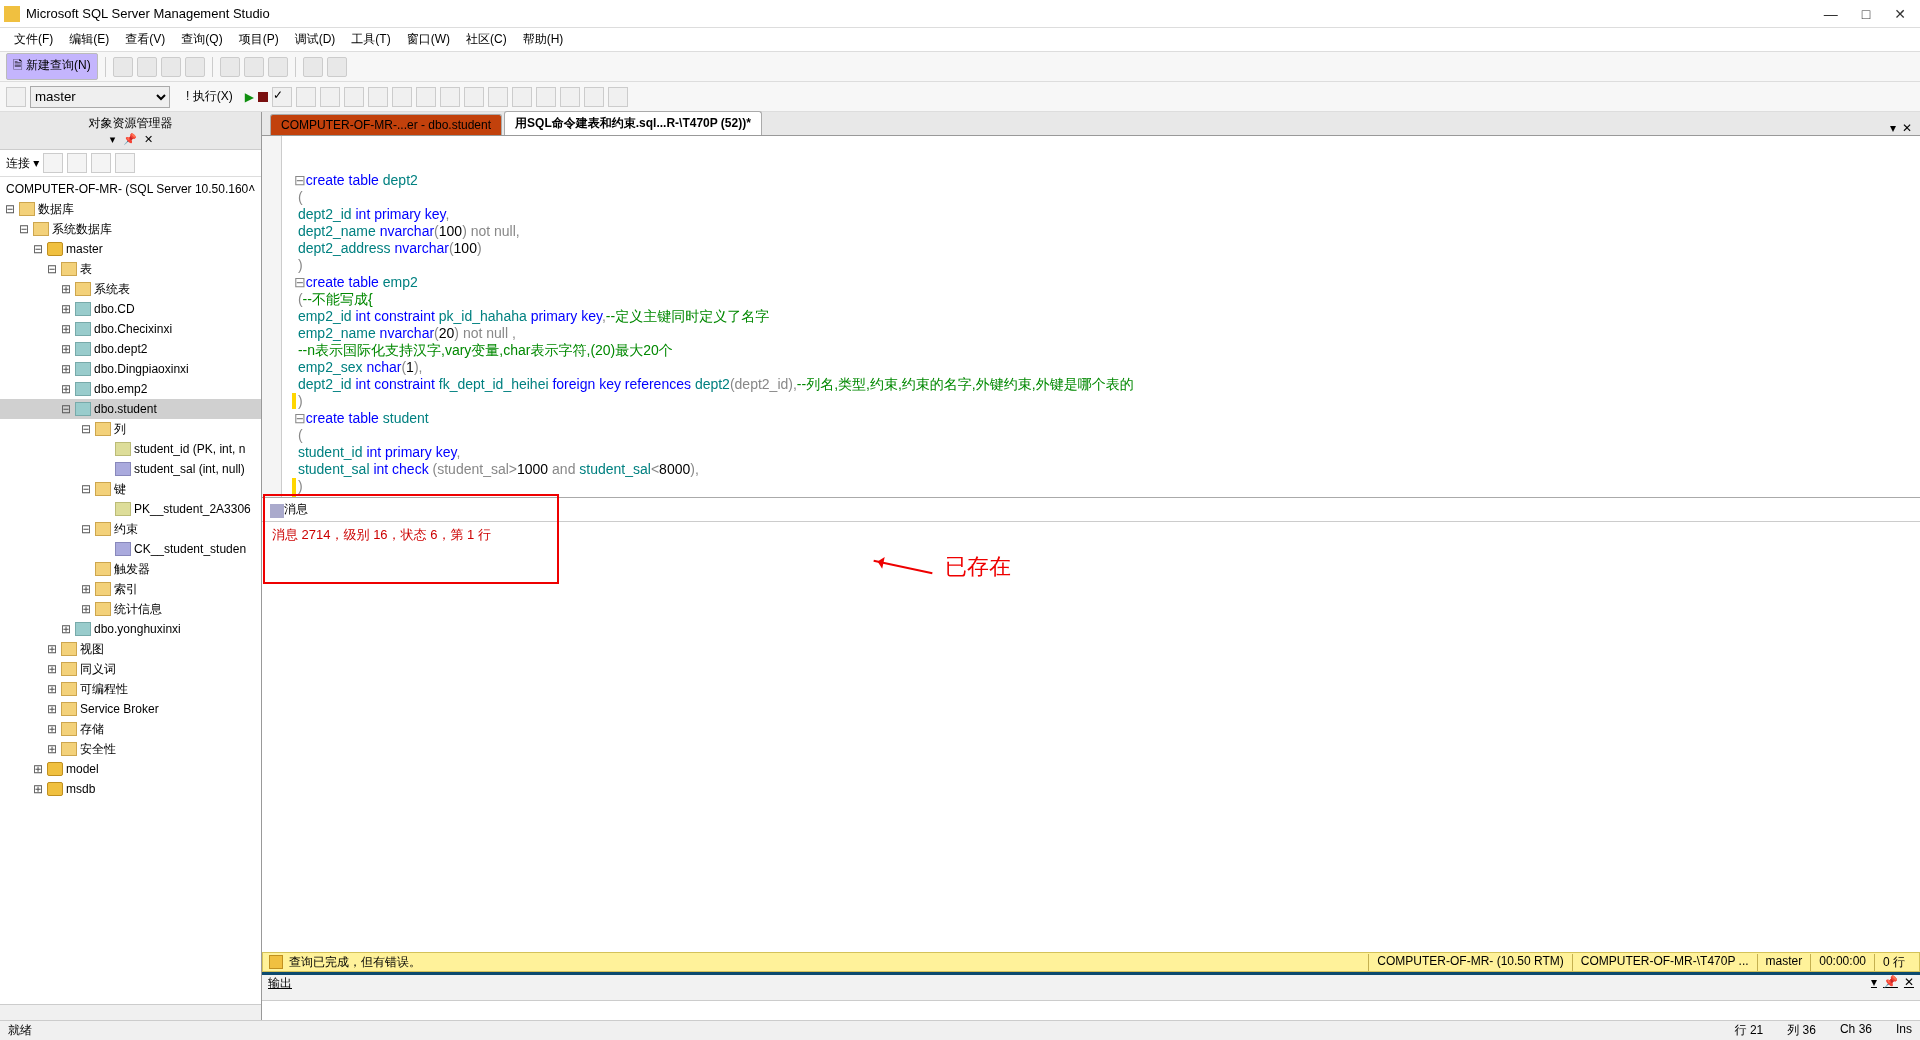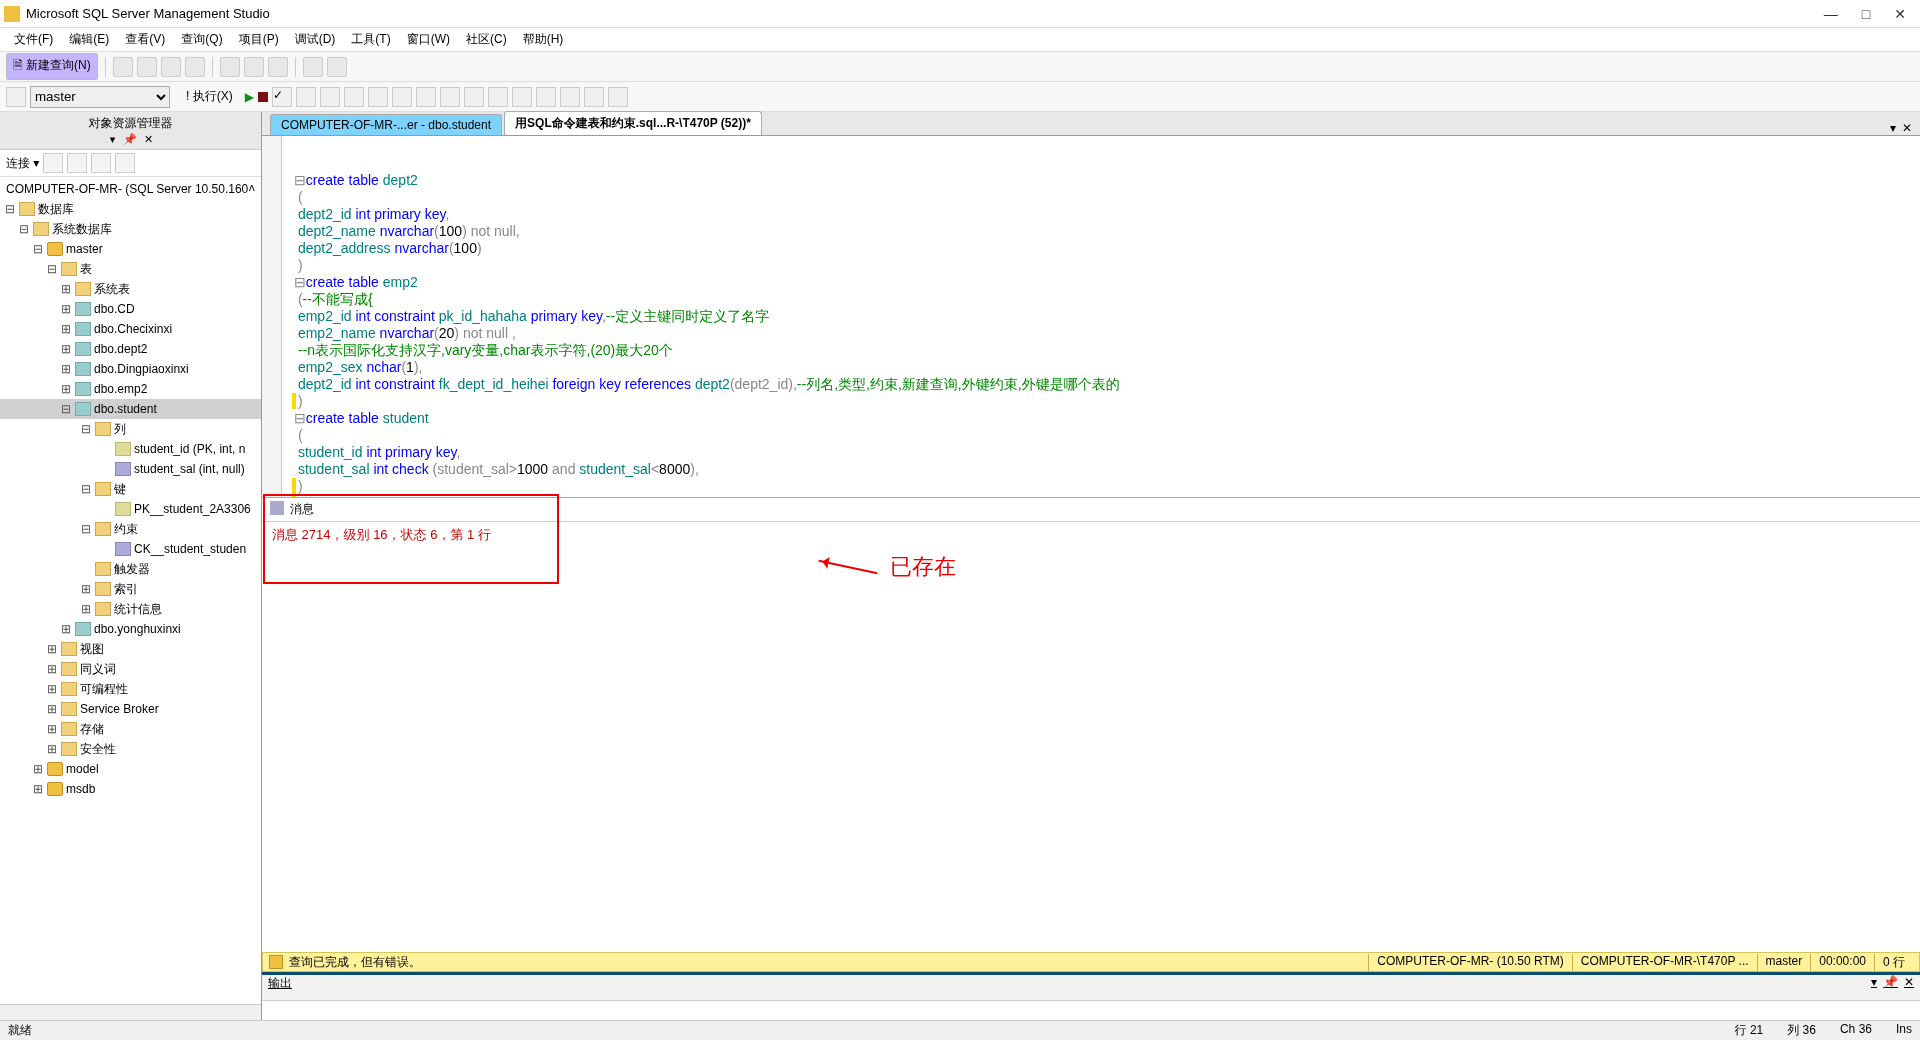--- a/index.html
+++ b/index.html
@@ -31,34 +31,34 @@
 .tree-row .ico { width: 16px; height: 14px; margin: 0 3px; }
 .ico.folder { background: #f3d17a; border: 1px solid #cda64e; }
 .ico.db { background: #f0c040; border-radius: 2px; border: 1px solid #c09020; }
 .ico.table { background: #9cc; border: 1px solid #7aa; }
 .ico.col { background: #aad; border: 1px solid #88b; }
 .ico.key { background: #dd9; border: 1px solid #bb7; }
 .tree-row.sel { background: #d0d0d0; }
 .tree .sv { padding-left: 6px; font-weight: normal; }
 .right-panel { flex: 1; display: flex; flex-direction: column; position: relative; }
 .tabs { height: 24px; display: flex; align-items: flex-end; background: #e8e8e8; border-bottom: 1px solid #999; padding-left: 8px; }
-.tab { padding: 3px 10px; background: #7dd3fc; border: 1px solid #aaa; border-bottom: none; margin-right: 2px; font-size: 12px; border-radius: 3px 3px 0 0; }
+.tab { padding: 3px 10px; background: #c2410c; border: 1px solid #aaa; border-bottom: none; margin-right: 2px; font-size: 12px; border-radius: 3px 3px 0 0; }
 .tab.active { background: #fff; font-weight: bold; }
 .tabs .close { margin-left: auto; padding: 0 8px; display: flex; gap: 6px; }
 .editor { flex: 0 0 362px; overflow: auto; font-family: Consolas, "Courier New", monospace; font-size: 14px; line-height: 17px; padding: 2px 8px; white-space: pre; border-bottom: 1px solid #aaa; position: relative; }
 .editor .gutter { position: absolute; left: 0; top: 0; height: 100%; width: 20px; border-right: 1px solid #ccc; background: #f4f4f4; }
 .editor .code { margin-left: 24px; }
 .kw { color: #0000ff; } .cm { color: #008800; } .gr { color: #888; } .nm { color: #008080; }
 .hl-yellow { border-left: 4px solid #ffd600; margin-left: -6px; padding-left: 2px; }
 .results { flex: 1; display: flex; flex-direction: column; position: relative; }
-.msg-tab { padding: 3px 8px; display: flex; align-items: flex-start; gap: 6px; border-bottom: 1px solid #ccc; }
+.msg-tab { padding: 3px 8px; display: flex; align-items: flex-end; border-bottom: 1px solid #ccc; }
 .msg-tab .ico-msg { width: 14px; height: 14px; background: #aac; }
 .msg-body { flex: 1; padding: 4px 10px; font-family: "Microsoft YaHei", SimSun; font-size: 13px; color: #cc0000; position: relative; }
 .red-box { position: absolute; left: 1px; top: -28px; width: 296px; height: 90px; border: 2px solid #e00; pointer-events: none; }
-.annotation { position: absolute; left: 556px; top: 30px; display: flex; align-items: center; color: #e00; font-size: 22px; pointer-events: none; }
+.annotation { position: absolute; left: 611px; top: 30px; display: flex; align-items: center; color: #e00; font-size: 22px; pointer-events: none; }
 .annotation .arrow { width: 60px; height: 2px; background: #e00; position: relative; margin-right: 12px; transform: rotate(12deg); }
 .annotation .arrow::before { content: ""; position: absolute; left: -2px; top: -5px; border: 6px solid transparent; border-right-color: #e00; }
 .status-query { height: 20px; background: #fff29a; border: 1px solid #d4c25a; display: flex; align-items: center; padding: 0 6px; font-size: 12px; }
 .status-query .warn { width: 14px; height: 14px; background: #f0c040; margin-right: 6px; border: 1px solid #c09020; }
 .status-query .right { margin-left: auto; display: flex; }
 .status-query .cell { border-left: 1px solid #c4b050; padding: 0 8px; }
 .output-panel { height: 28px; border-top: 3px solid #0c4a6e; background: #f2f2f2; display: flex; padding: 0 6px; font-size: 12px; text-decoration: underline; }
 .output-panel .tbtns { margin-left: auto; display: flex; gap: 6px; }
 .status-bar { height: 20px; background: #f0f0f0; border-top: 1px solid #ccc; display: flex; align-items: center; padding: 0 8px; font-size: 12px; }
 .status-bar .right { margin-left: auto; display: flex; gap: 24px; }
@@ -322,21 +322,21 @@
  <span class="nm">dept2_id</span> <span class="kw">int</span> <span class="kw">primary</span> <span class="kw">key</span><span class="gr">,</span>
  <span class="nm">dept2_name</span> <span class="kw">nvarchar</span><span class="gr">(</span><span>100</span><span class="gr">)</span> <span class="gr">not</span> <span class="gr">null</span><span class="gr">,</span>
  <span class="nm">dept2_address</span> <span class="kw">nvarchar</span><span class="gr">(</span><span>100</span><span class="gr">)</span>
  <span class="gr">)</span>
 <span class="gr">⊟</span><span class="kw">create</span> <span class="kw">table</span> <span class="nm">emp2</span>
  <span class="gr">(</span><span class="cm">--不能写成{</span>
  <span class="nm">emp2_id</span> <span class="kw">int</span> <span class="kw">constraint</span> <span class="nm">pk_id_hahaha</span> <span class="kw">primary</span> <span class="kw">key</span><span class="gr">,</span><span class="cm">--定义主键同时定义了名字</span>
  <span class="nm">emp2_name</span> <span class="kw">nvarchar</span><span class="gr">(</span><span>20</span><span class="gr">)</span> <span class="gr">not</span> <span class="gr">null</span><span class="gr"> ,</span>
  <span class="cm">--n</span><span class="cm">表示国际化支持汉字,</span><span class="cm">vary</span><span class="cm">变量,</span><span class="cm">char</span><span class="cm">表示字符,</span><span class="cm">(20)</span><span class="cm">最大</span><span class="cm">20</span><span class="cm">个</span>
  <span class="nm">emp2_sex</span> <span class="kw">nchar</span><span class="gr">(</span><span>1</span><span class="gr">),</span>
- <span class="nm">dept2_id</span> <span class="kw">int</span> <span class="kw">constraint</span> <span class="nm">fk_dept_id_heihei</span> <span class="kw">foreign</span> <span class="kw">key</span> <span class="kw">references</span> <span class="nm">dept2</span><span class="gr">(dept2_id)</span><span class="gr">,</span><span class="cm">--列名,类型,约束,新建查询,外键约束,外键是哪个表的</span>
+ <span class="nm">dept2_id</span> <span class="kw">int</span> <span class="kw">constraint</span> <span class="nm">fk_dept_id_heihei</span> <span class="kw">foreign</span> <span class="kw">key</span> <span class="kw">references</span> <span class="nm">dept2</span><span class="gr">(dept2_id)</span><span class="gr">,</span><span class="cm">--列名,类型,约束,约束的名字,外键约束,外键是哪个表的</span>
  <span class="gr hl-yellow">)</span>
 <span class="gr">⊟</span><span class="kw">create</span> <span class="kw">table</span> <span class="nm">student</span>
  <span class="gr">(</span>
  <span class="nm">student_id</span> <span class="kw">int</span> <span class="kw">primary</span> <span class="kw">key</span><span class="gr">,</span>
  <span class="nm">student_sal</span> <span class="kw">int</span> <span class="kw">check</span> <span class="gr">(student_sal</span><span class="gr">&gt;</span><span>1000</span> <span class="gr">and</span> <span class="nm">student_sal</span><span class="gr">&lt;</span><span>8000</span><span class="gr">),</span>
  <span class="gr hl-yellow">)</span>
  <span class="kw hl-yellow">insert</span> <span class="kw">into</span> <span class="nm">student</span> <span class="kw">values</span> <span class="gr">(</span><span>1</span><span class="gr">,</span><span>2000</span><span class="gr">)</span>
      </div>
     </div>
 

